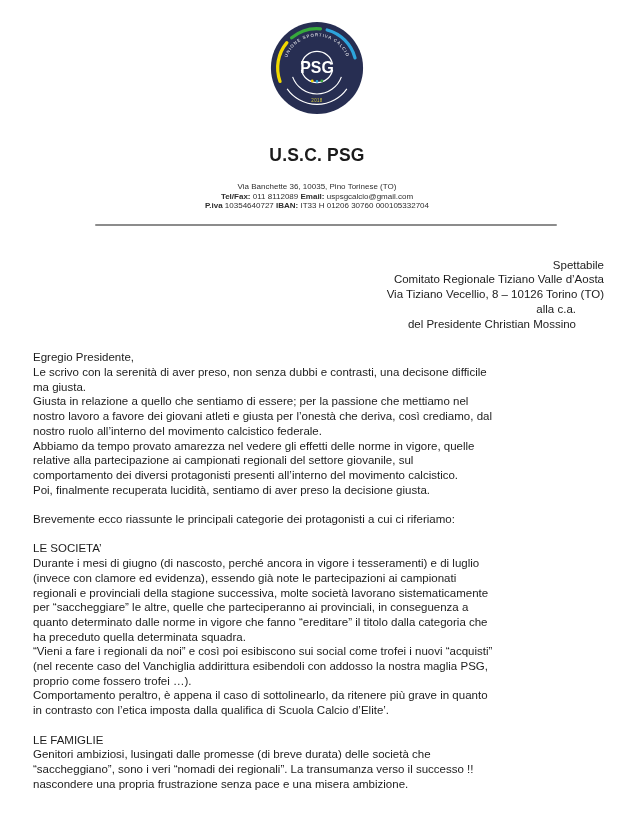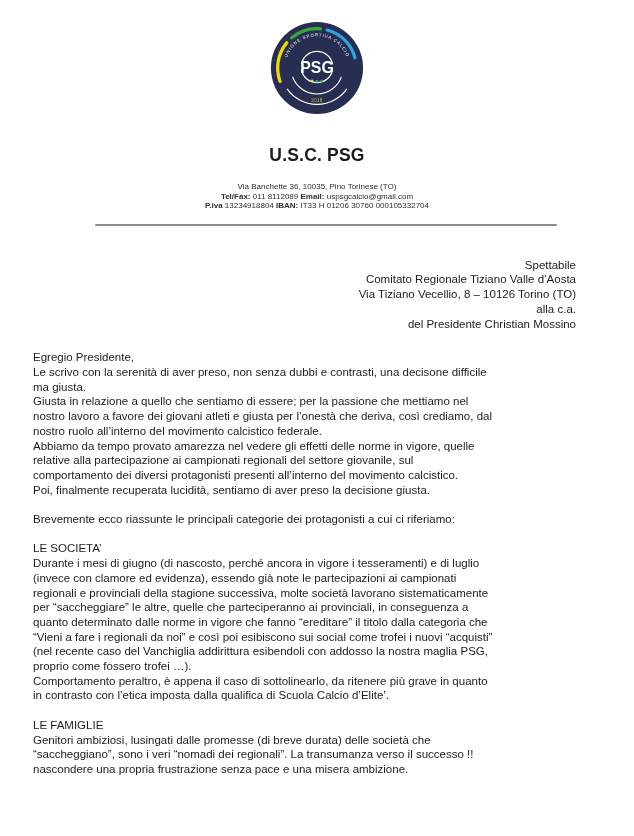--- a/index.html
+++ b/index.html
@@ -37,21 +37,21 @@
     margin-top: 13px;
     margin-left: 95px;
     width: 462px;
     height: 2px;
     background: #8c8c8c;
     border-radius: 1px;
   }
 
   .recipient {
     margin-top: 32px;
-    padding-right: 58px;
+    padding-right: 30px;
     text-align: right;
     font-size: 11.5px;
     line-height: 14.7px;
     color: #1c1c1c;
   }
   .attention {
     padding-right: 58px;
     text-align: right;
     font-size: 11.5px;
     line-height: 14.7px;
@@ -93,21 +93,21 @@
       <circle cx="55" cy="63.5" r="1.4" fill="#37a93c"></circle>
       <text x="50" y="85" text-anchor="middle" font-size="4.6" fill="#d0c63a" letter-spacing="0.4" font-family="Liberation Sans, sans-serif">2018</text>
     </svg>
   </div>
 
   <div class="club-name">U.S.C. PSG</div>
 
   <div class="hq">
     <div class="line">Via Banchette 36, 10035, Pino Torinese (TO)</div>
     <div class="line"><span class="b">Tel/Fax:</span><span> 011 8112089 </span><span class="b">Email:</span><span> uspsgcalcio@gmail.com</span></div>
-    <div class="line"><span class="b">P.iva</span><span> 13234918804 </span><span class="b">IBAN:</span><span> IT33 H 01206 30760 000105332704</span></div>
+    <div class="line"><span class="b">P.iva</span><span> 10354640727 </span><span class="b">IBAN:</span><span> IT33 H 01206 30760 000105332704</span></div>
   </div>
 
   <div class="divider"></div>
 
   <div class="recipient">
       <div class="line">Spettabile</div>
       <div class="line">Comitato Regionale Tiziano Valle d’Aosta</div>
       <div class="line">Via Tiziano Vecellio, 8 – 10126 Torino (TO)</div>
     </div>
 
@@ -129,20 +129,21 @@
       <div class="line">Poi, finalmente recuperata lucidità, sentiamo di aver preso la decisione giusta.</div>
       <div class="line">&nbsp;</div>
       <div class="line">Brevemente ecco riassunte le principali categorie dei protagonisti a cui ci riferiamo:</div>
       <div class="line">&nbsp;</div>
       <div class="line">LE SOCIETA’</div>
       <div class="line">Durante i mesi di giugno (di nascosto, perché ancora in vigore i tesseramenti) e di luglio</div>
       <div class="line">(invece con clamore ed evidenza), essendo già note le partecipazioni ai campionati</div>
       <div class="line">regionali e provinciali della stagione successiva, molte società lavorano sistematicamente</div>
       <div class="line">per “saccheggiare” le altre, quelle che parteciperanno ai provinciali, in conseguenza a</div>
       <div class="line">quanto determinato dalle norme in vigore che fanno “ereditare” il titolo dalla categoria che</div>
+      <div class="line">ha preceduto quella determinata squadra.</div>
       <div class="line">“Vieni a fare i regionali da noi” e così poi esibiscono sui social come trofei i nuovi “acquisti”</div>
       <div class="line">(nel recente caso del Vanchiglia addirittura esibendoli con addosso la nostra maglia PSG,</div>
       <div class="line">proprio come fossero trofei …).</div>
       <div class="line">Comportamento peraltro, è appena il caso di sottolinearlo, da ritenere più grave in quanto</div>
       <div class="line">in contrasto con l’etica imposta dalla qualifica di Scuola Calcio d’Elite’.</div>
       <div class="line">&nbsp;</div>
       <div class="line">LE FAMIGLIE</div>
       <div class="line">Genitori ambiziosi, lusingati dalle promesse (di breve durata) delle società che</div>
       <div class="line">“saccheggiano”, sono i veri “nomadi dei regionali”. La transumanza verso il successo !!</div>
       <div class="line">nascondere una propria frustrazione senza pace e una misera ambizione.</div>

